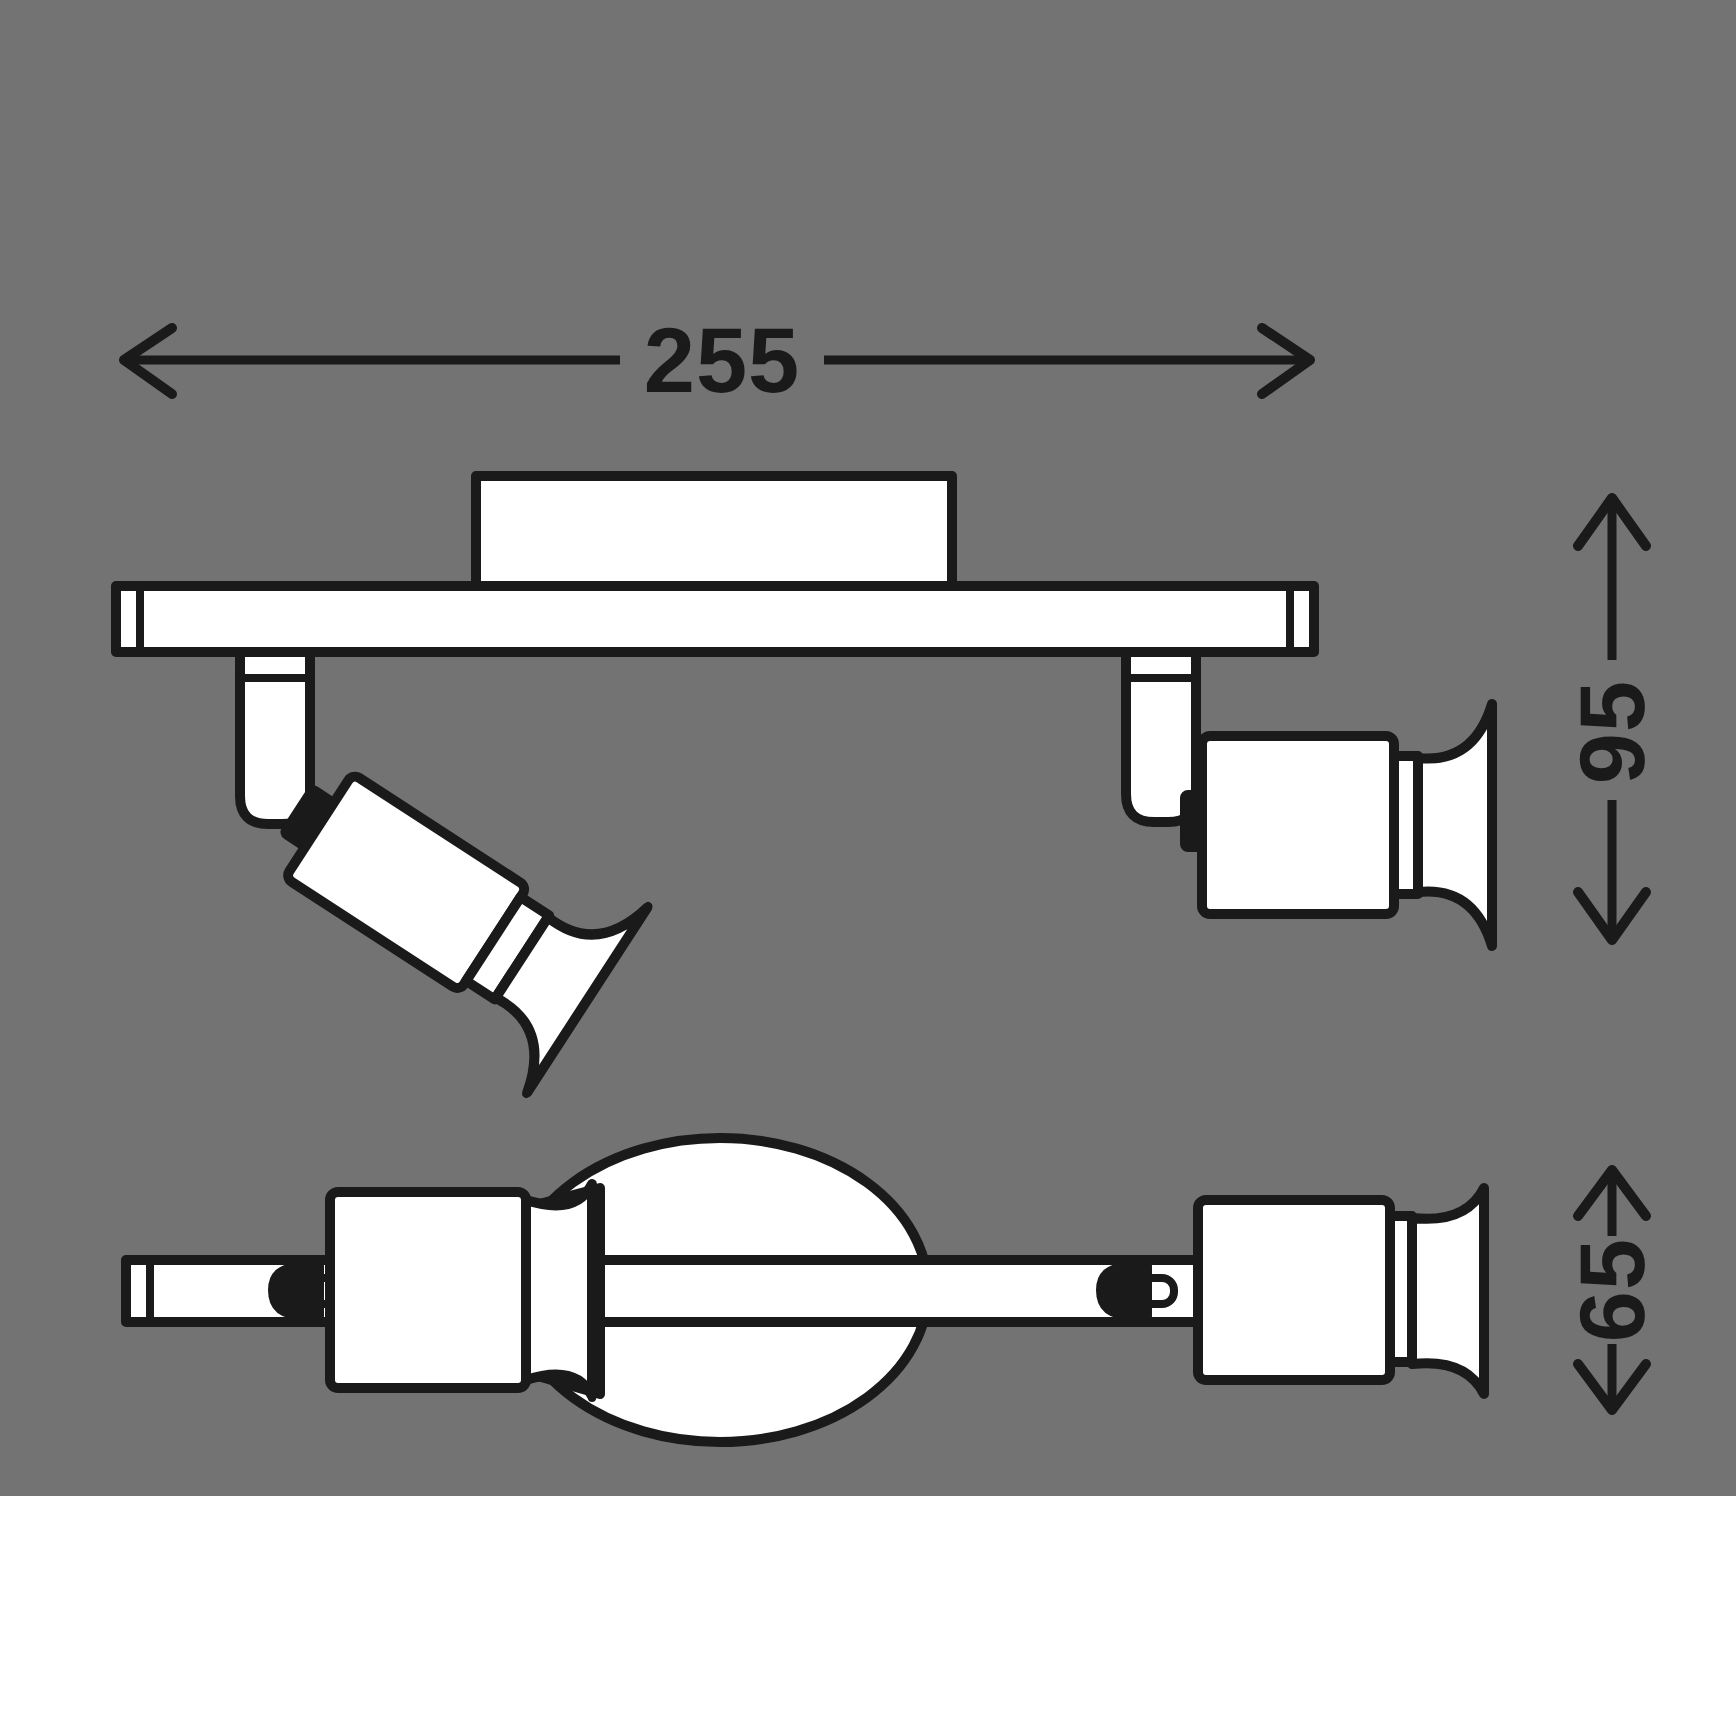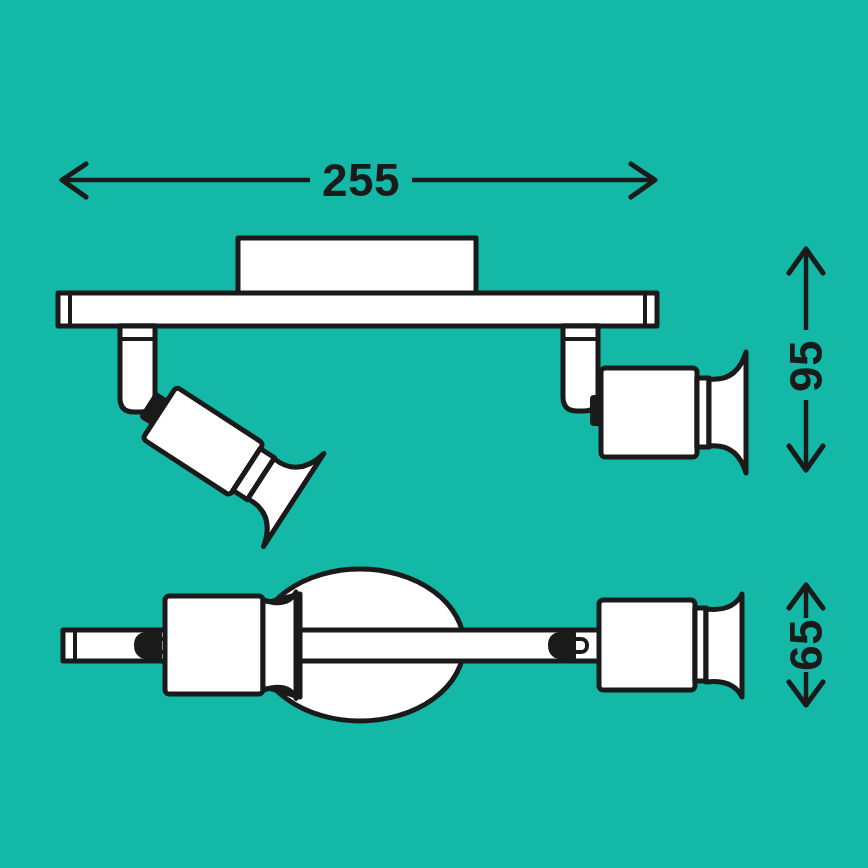--- a/index.html
+++ b/index.html
@@ -9,22 +9,22 @@
   }
   body {
     width: 868px;
     height: 868px;
     font-family: "Liberation Sans", sans-serif;
     overflow: hidden;
   }
   #drawing-root {
     position: relative;
     width: 868px;
-    height: 868px;
-    background: #14b8a6;
+    height: 748px;
+    background: #737373;
   }
   svg.tech-drawing {
     display: block;
     width: 868px;
     height: 868px;
   }
   .outline {
     fill: #ffffff;
     stroke: #1a1a1a;
     stroke-width: 5;

